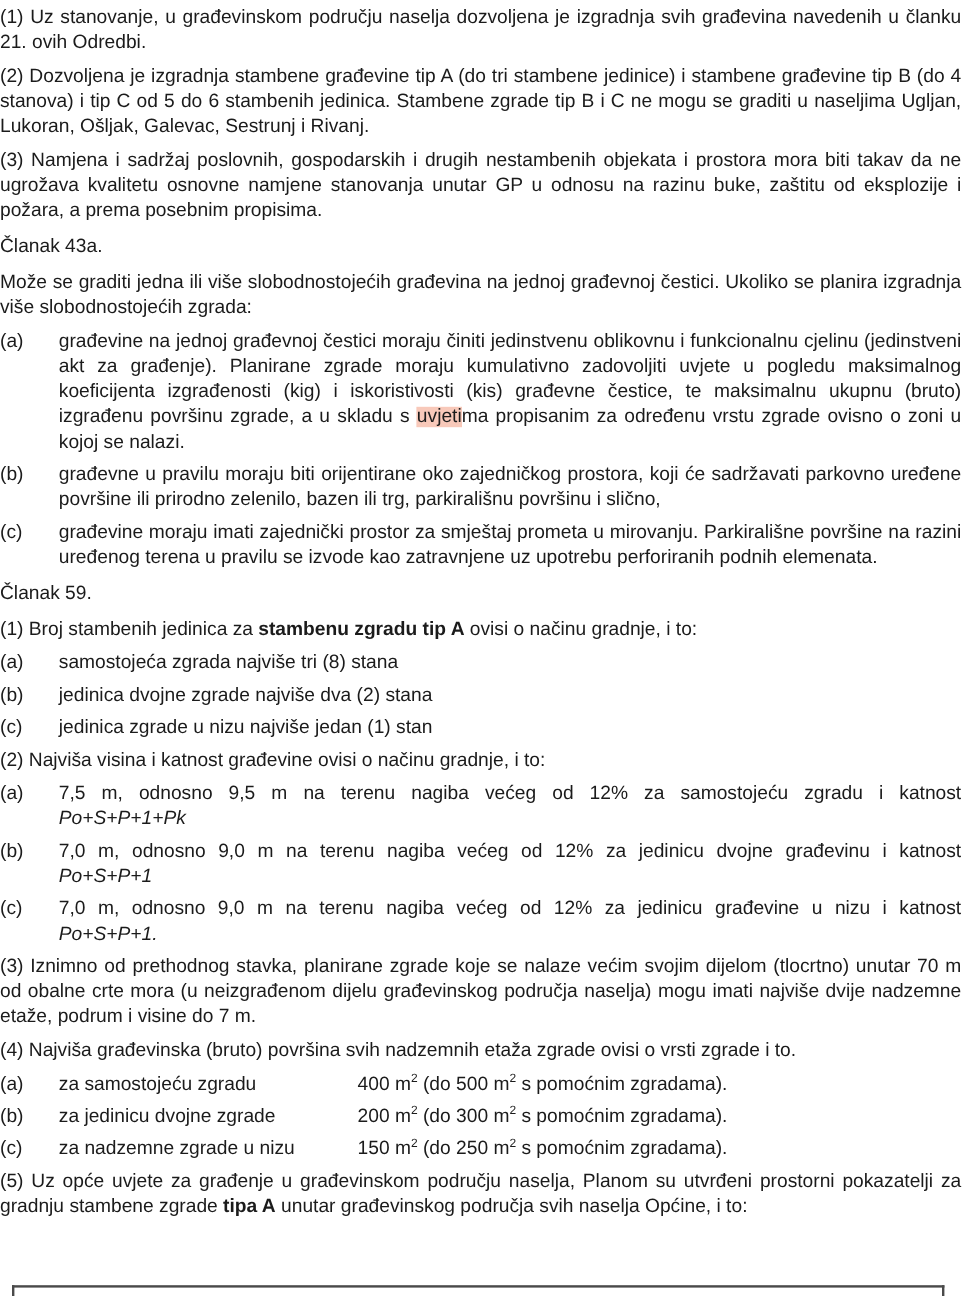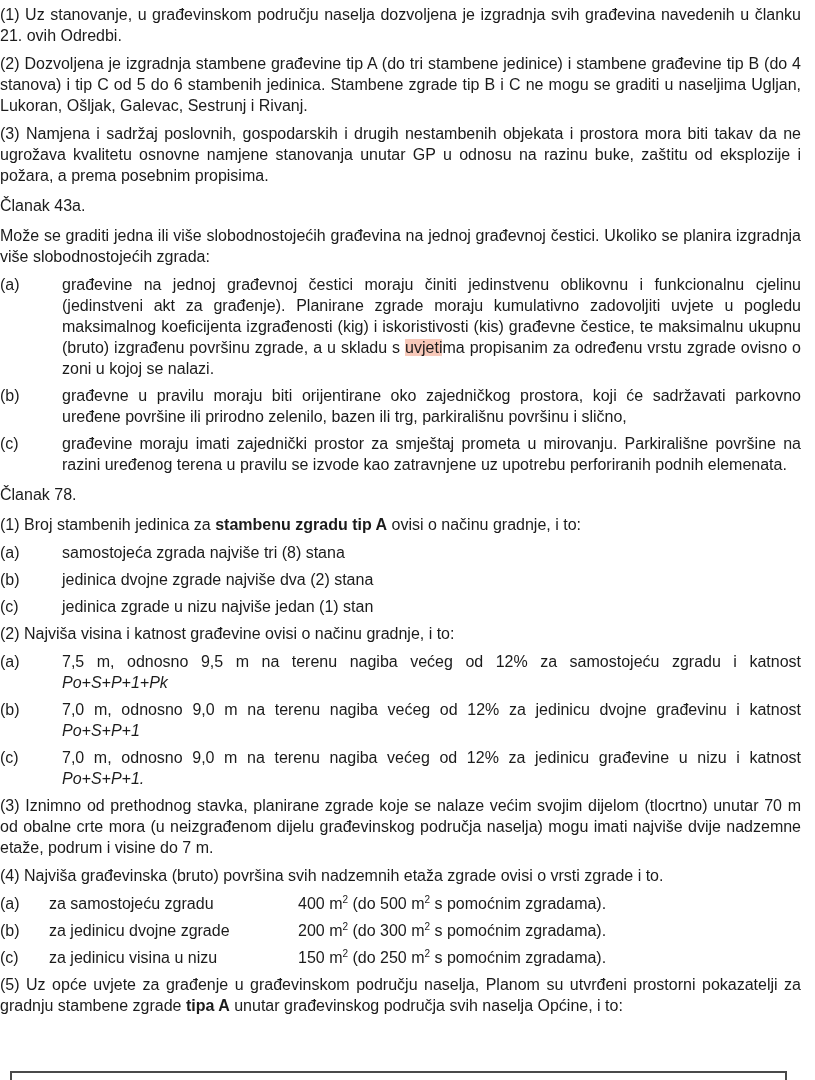--- a/index.html
+++ b/index.html
@@ -7,21 +7,21 @@
     width:815px;height:1080px;overflow:hidden;background:#ffffff;
     font-family:"Liberation Sans","DejaVu Sans",sans-serif;
     color:var(--txt,#1b1b1b);
   }
   .page{position:relative;height:100%;padding:4px 14px 0 0;box-sizing:border-box;}
   .doc{font-size:16px;line-height:21px;}
   .para{text-align:justify;margin:0 0 7px 0;}
   .heading{text-align:left;margin:9px 0 9px 0;}
   .li,.kv{display:flex;margin:0 0 6px 0;}
   .marker{width:49px;flex:0 0 49px;}
-  .li-text{flex:1;text-align:justify;margin-left:13px;}
+  .li-text{flex:1;text-align:justify;}
   .kv-label{width:249px;flex:0 0 249px;}
   .kv-value{flex:1;}
   .b{font-weight:bold;}
   .hl{background:var(--hl,#f8c9ba);}
   .nl{display:inline-block;width:100%;font-style:italic;}
   sup{font-size:10px;line-height:0;vertical-align:super;}
   .table-stub{
     position:absolute;left:10px;top:1071px;width:777px;height:12px;
     border:2px solid var(--brd,#4a4a4a);border-bottom:none;background:#fff;box-sizing:border-box;
   }
@@ -41,21 +41,21 @@
         <div class="li-text"><span>građevine na jednoj građevnoj čestici moraju činiti jedinstvenu oblikovnu i funkcionalnu cjelinu (jedinstveni akt za građenje). Planirane zgrade moraju kumulativno zadovoljiti uvjete u pogledu maksimalnog koeficijenta izgrađenosti (kig) i iskoristivosti (kis) građevne čestice, te maksimalnu ukupnu (bruto) izgrađenu površinu zgrade, a u skladu s </span><span class="hl">uvjeti</span><span>ma propisanim za određenu vrstu zgrade ovisno o zoni u kojoj se nalazi.</span></div>
       </div>
       <div class="li">
         <span class="marker">(b)</span>
         <div class="li-text"><span>građevne u pravilu moraju biti orijentirane oko zajedničkog prostora, koji će sadržavati parkovno uređene površine ili prirodno zelenilo, bazen ili trg, parkirališnu površinu i slično,</span></div>
       </div>
       <div class="li">
         <span class="marker">(c)</span>
         <div class="li-text"><span>građevine moraju imati zajednički prostor za smještaj prometa u mirovanju. Parkirališne površine na razini uređenog terena u pravilu se izvode kao zatravnjene uz upotrebu perforiranih podnih elemenata.</span></div>
       </div>
-      <div class="heading"><span>Članak 78.</span></div>
+      <div class="heading"><span>Članak 59.</span></div>
       <div class="para"><span>(1) Broj stambenih jedinica za </span><span class="b">stambenu zgradu tip A</span><span> ovisi o načinu gradnje, i to:</span></div>
       <div class="li">
         <span class="marker">(a)</span>
         <div class="li-text"><span>samostojeća zgrada najviše tri (8) stana</span></div>
       </div>
       <div class="li">
         <span class="marker">(b)</span>
         <div class="li-text"><span>jedinica dvojne zgrade najviše dva (2) stana</span></div>
       </div>
       <div class="li">
@@ -82,19 +82,19 @@
         <span class="kv-label">za samostojeću zgradu</span>
         <span class="kv-value"><span>400 m</span><sup>2</sup><span> (do 500 m</span><sup>2</sup><span> s pomoćnim zgradama).</span></span>
       </div>
       <div class="kv">
         <span class="marker">(b)</span>
         <span class="kv-label">za jedinicu dvojne zgrade</span>
         <span class="kv-value"><span>200 m</span><sup>2</sup><span> (do 300 m</span><sup>2</sup><span> s pomoćnim zgradama).</span></span>
       </div>
       <div class="kv">
         <span class="marker">(c)</span>
-        <span class="kv-label">za jedinicu visina u nizu</span>
+        <span class="kv-label">za nadzemne zgrade u nizu</span>
         <span class="kv-value"><span>150 m</span><sup>2</sup><span> (do 250 m</span><sup>2</sup><span> s pomoćnim zgradama).</span></span>
       </div>
       <div class="para"><span>(5) Uz opće uvjete za građenje u građevinskom području naselja, Planom su utvrđeni prostorni pokazatelji za gradnju stambene zgrade </span><span class="b">tipa A</span><span> unutar građevinskog područja svih naselja Općine, i to:</span></div>
     </div>
   <div class="table-stub"></div>
 </div>
 
 </body></html>

